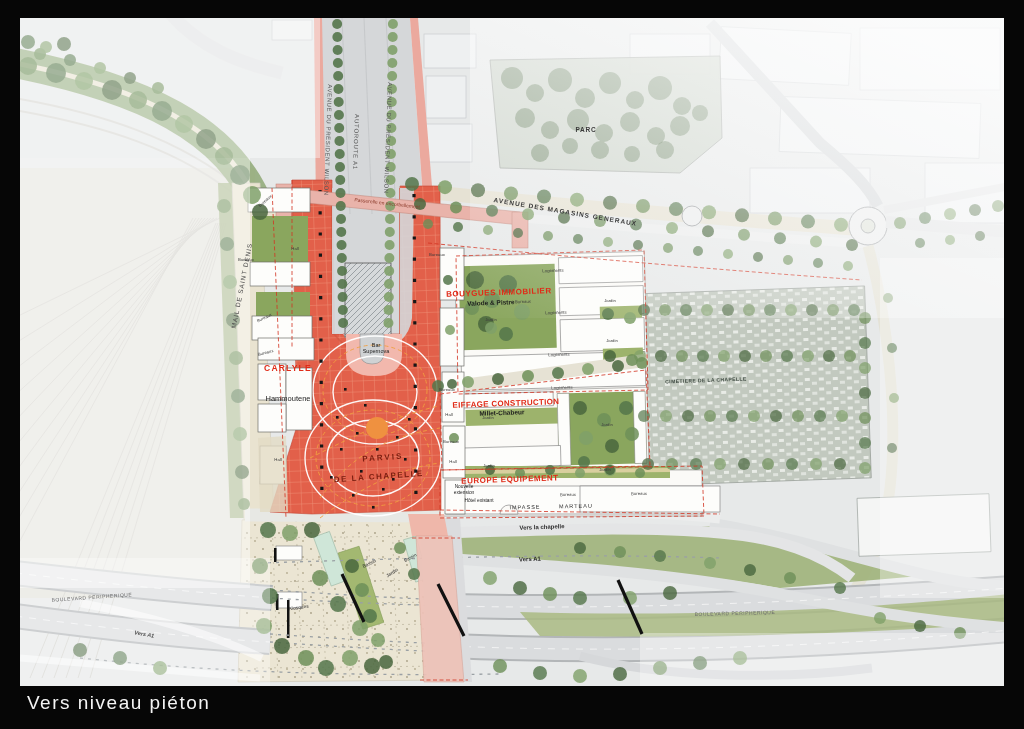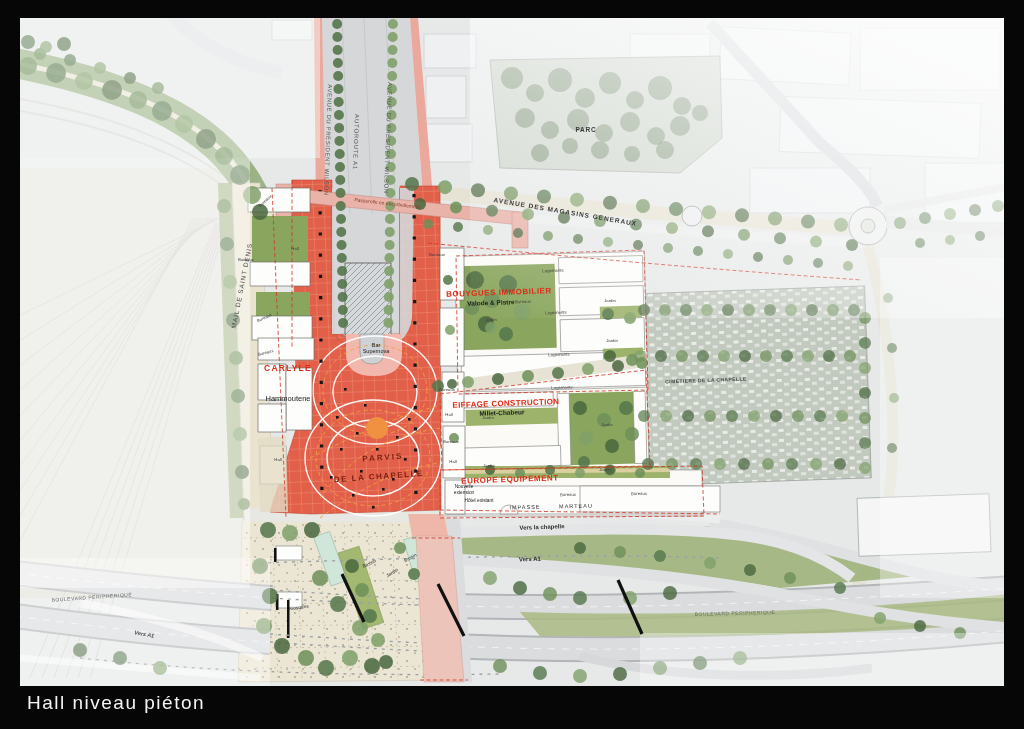--- a/index.html
+++ b/index.html
@@ -679,14 +679,14 @@
           <text x="471" y="303" text-anchor="middle" font-size="4.3" fill="#3e3e3e">Jardin</text>
           <text x="590" y="284" text-anchor="middle" font-size="4.3" fill="#3e3e3e">Jardin</text>
           <text x="592" y="324" text-anchor="middle" font-size="4.3" fill="#3e3e3e">Jardin</text>
           <text x="468" y="401" text-anchor="middle" font-size="4.3" fill="#3e3e3e">Jardin</text>
           <text x="587" y="408" text-anchor="middle" font-size="4.3" fill="#3e3e3e">Jardin</text>
           <text x="469" y="449" text-anchor="middle" font-size="4.3" fill="#3e3e3e">Jardin</text>
           <text x="585" y="453" text-anchor="middle" font-size="4.3" fill="#3e3e3e">Jardin</text>
         </g>
     </svg>
   </div>
-  <div class="caption">Hall niveau piéton</div>
+  <div class="caption">Vers niveau piéton</div>
 </div>
 
 </body></html>

